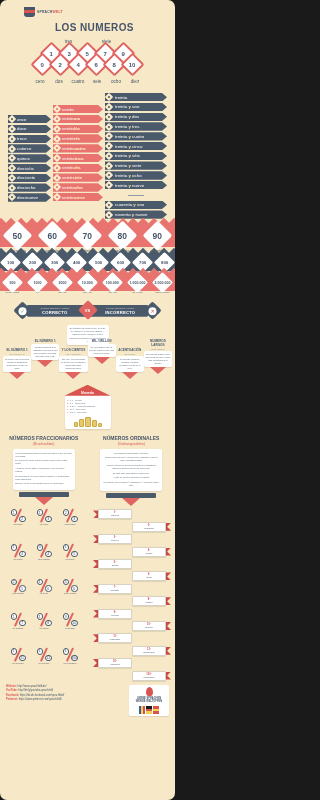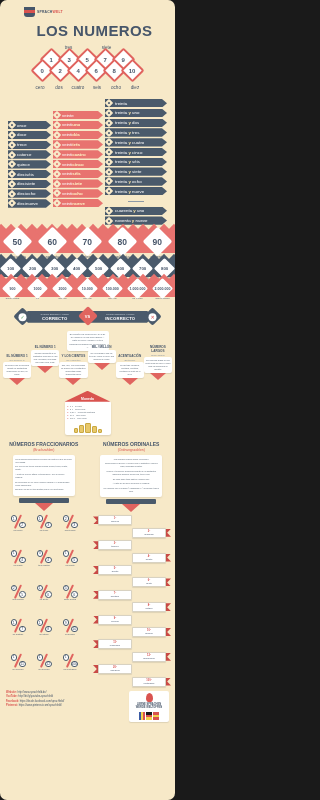--- a/index.html
+++ b/index.html
@@ -22,21 +22,21 @@
   .logo-mark { width:11px; height:10px; position:relative; }
   .logo-mark i { position:absolute; left:0; width:11px; display:block; }
   .logo-mark i:nth-child(1){ top:0; height:3px; background:#47566a; }
   .logo-mark i:nth-child(2){ top:3px; height:3px; background:#d9534f; }
   .logo-mark i:nth-child(3){ top:6px; height:4px; background:#47566a; border-radius:0 0 3px 3px;}
   .logo-txt { font-size:3.4px; letter-spacing:.2px; color:#47566a; font-weight:bold; }
   .logo-txt em { font-style:normal; color:#d9534f; }
 
   
   .title {
-    text-align:center; font-size:15px; font-weight:bold;
+    text-align:center; font-size:10px; font-weight:bold;
     color:#47566a; letter-spacing:.4px; margin-top:5px;margin-left:14px;
   }
 
   
   .dia-block { margin-top:6px; position:relative; height:52px; }
   .dia-row { position:absolute; left:0; right:0; display:flex; justify-content:center; gap:1px; }
   .dia-row.top { top:6px; }
   .dia-row.bot { top:17px; }
   .dia {
     width:17px; height:17px; transform:rotate(45deg);

